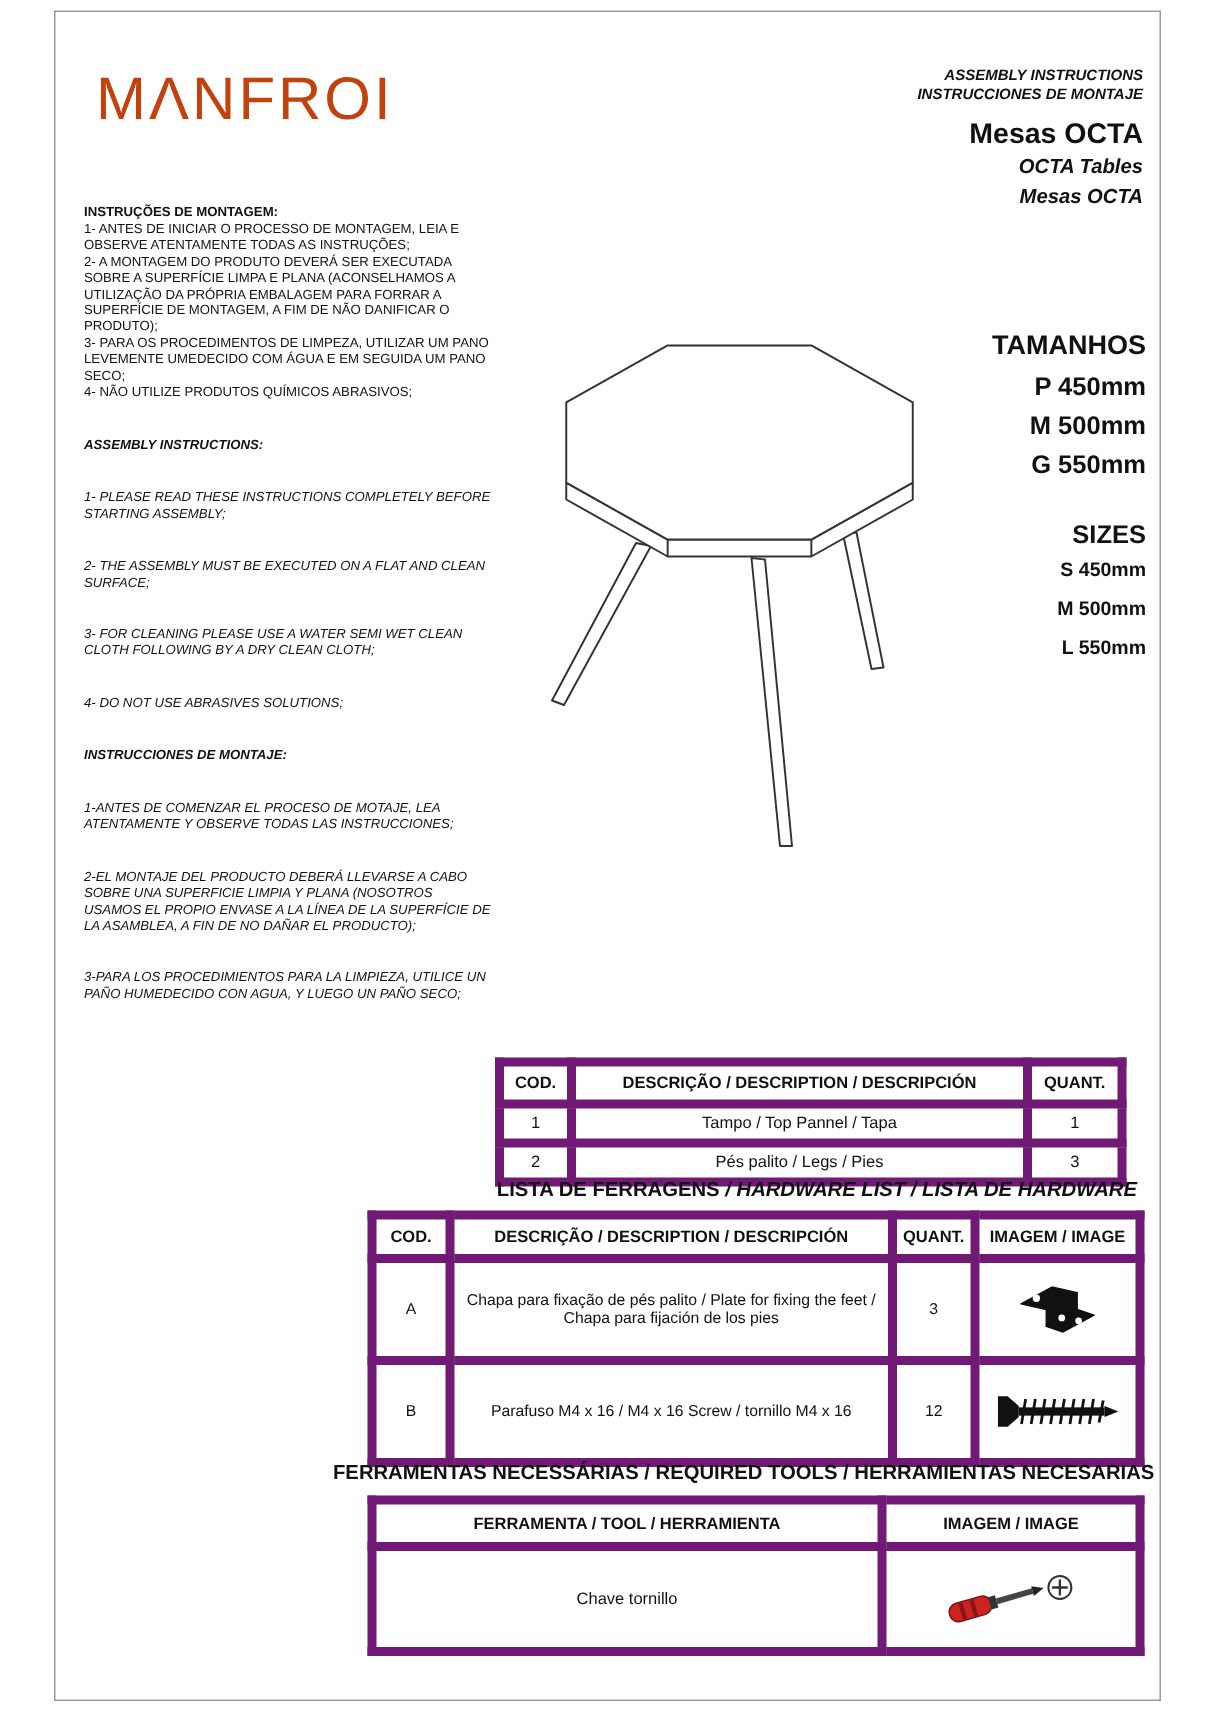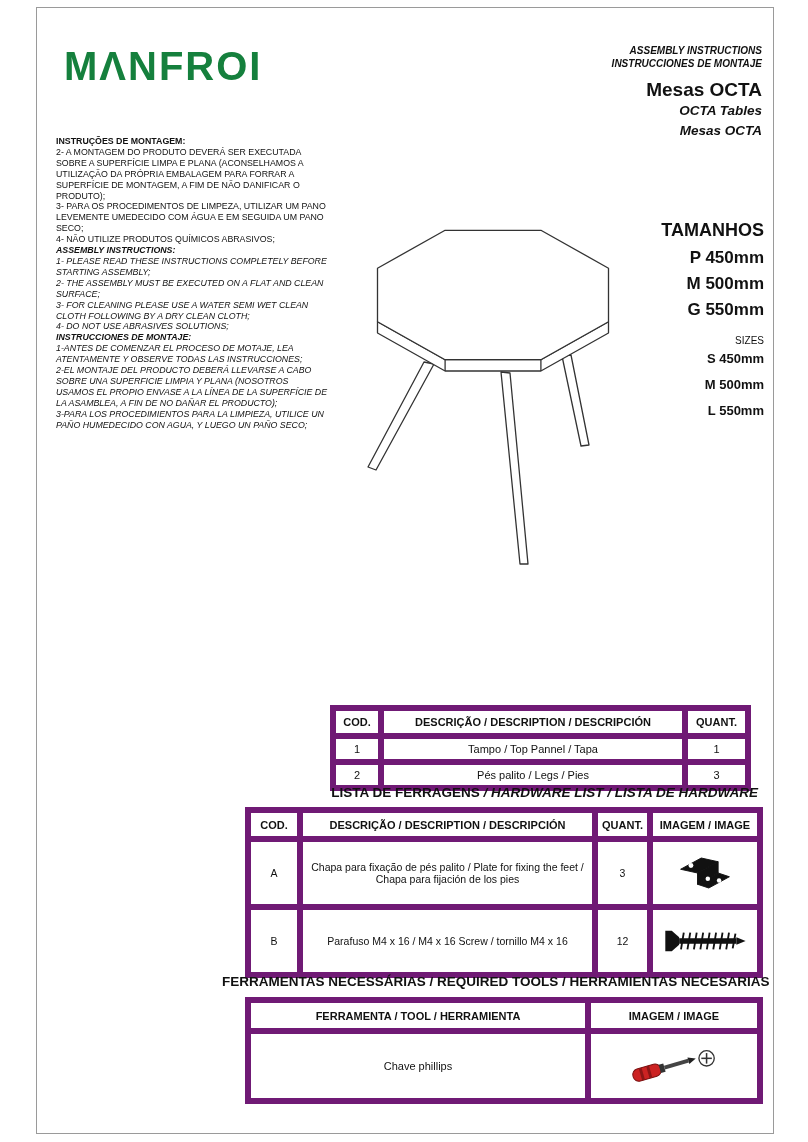--- a/index.html
+++ b/index.html
@@ -2,39 +2,39 @@
 <html><head>
 <meta charset="utf-8">
 <style>
   html,body{margin:0;padding:0;background:#fff;}
   .page{position:relative;width:808px;height:1142px;background:#fff;
         font-family:"Liberation Sans",sans-serif;color:#111;overflow:hidden;}
   .page-border{position:absolute;left:36px;top:7px;width:736px;height:1125px;
         border:1px solid #9a9a9a;}
   
   .brand{position:absolute;left:64px;top:44px;font-size:40px;letter-spacing:2px;
-        color:#15803d;font-weight:700;}
+        color:#c2410c;font-weight:400;}
   
   .header-block{position:absolute;right:46px;top:44px;text-align:right;}
   .h-title{font-size:20px;font-weight:bold;letter-spacing:.3px;}
   .h-sub{font-size:10px;font-weight:bold;font-style:italic;line-height:1.3;}
   .h-product{font-size:19px;font-weight:bold;margin-top:9px;}
   .h-product-sub{font-size:13.5px;font-weight:bold;font-style:italic;line-height:1.45;}
   
   .instructions{position:absolute;left:56px;top:136px;width:272px;
         font-size:8.8px;line-height:1.24;}
   .ins-title{font-weight:bold;}
-  .it{font-style:italic;}
+  .it{font-style:italic;margin-top:24px;}
   
   .diagram{position:absolute;left:338px;top:212px;width:312px;height:366px;}
   
   .sizes{position:absolute;right:44px;top:220px;text-align:right;}
   .sizes-pt-title{font-size:18px;font-weight:bold;margin-bottom:4px;}
   .size-pt{font-size:17px;font-weight:bold;line-height:26px;}
-  .sizes-en-title{font-size:10px;font-weight:normal;margin-top:12px;}
+  .sizes-en-title{font-size:17px;font-weight:bold;margin-top:24px;}
   .size-en{font-size:13px;font-weight:bold;line-height:26px;}
   
   .sec-heading{position:absolute;font-size:13.5px;font-weight:bold;white-space:nowrap;}
   .pieces-heading{right:52px;top:681px;}
   .hardware-heading{right:50px;top:785px;}
   .tools-heading{left:222px;top:974px;width:545px;text-align:center;}
   
   table{border-collapse:collapse;table-layout:fixed;position:absolute;background:#fff;}
   th,td{border:6px solid #701a75;text-align:center;vertical-align:middle;padding:1px 4px;
         overflow:hidden;}
@@ -61,20 +61,21 @@
   <div class="header-block">
     <div class="h-sub">ASSEMBLY INSTRUCTIONS</div>
     <div class="h-sub">INSTRUCCIONES DE MONTAJE</div>
     <div class="h-product">Mesas OCTA</div>
     <div class="h-product-sub">OCTA Tables</div>
     <div class="h-product-sub">Mesas OCTA</div>
   </div>
 
   <div class="instructions">
     <div class="ins-title">INSTRUÇÕES DE MONTAGEM:</div>
+    <div class="ins-item">1- ANTES DE INICIAR O PROCESSO DE MONTAGEM, LEIA E OBSERVE ATENTAMENTE TODAS AS INSTRUÇÕES;</div>
     <div class="ins-item">2- A MONTAGEM DO PRODUTO DEVERÁ SER EXECUTADA SOBRE A SUPERFÍCIE LIMPA E PLANA (ACONSELHAMOS A UTILIZAÇÃO DA PRÓPRIA EMBALAGEM PARA FORRAR A SUPERFÍCIE DE MONTAGEM, A FIM DE NÃO DANIFICAR O PRODUTO);</div>
     <div class="ins-item">3- PARA OS PROCEDIMENTOS DE LIMPEZA, UTILIZAR UM PANO LEVEMENTE UMEDECIDO COM ÁGUA E EM SEGUIDA UM PANO SECO;</div>
     <div class="ins-item">4- NÃO UTILIZE PRODUTOS QUÍMICOS ABRASIVOS;</div>
     <div class="ins-title it">ASSEMBLY INSTRUCTIONS:</div>
     <div class="ins-item it">1- PLEASE READ THESE INSTRUCTIONS COMPLETELY BEFORE STARTING ASSEMBLY;</div>
     <div class="ins-item it">2- THE ASSEMBLY MUST BE EXECUTED ON A FLAT AND CLEAN SURFACE;</div>
     <div class="ins-item it">3- FOR CLEANING PLEASE USE A WATER SEMI WET CLEAN CLOTH FOLLOWING BY A DRY CLEAN CLOTH;</div>
     <div class="ins-item it">4- DO NOT USE ABRASIVES SOLUTIONS;</div>
     <div class="ins-title it">INSTRUCCIONES DE MONTAJE:</div>
     <div class="ins-item it">1-ANTES DE COMENZAR EL PROCESO DE MOTAJE, LEA ATENTAMENTE Y OBSERVE TODAS LAS INSTRUCCIONES;</div>
@@ -208,21 +209,21 @@
         <col style="width:172px">
       </colgroup>
     <thead>
       <tr>
         <th>FERRAMENTA / TOOL / HERRAMIENTA</th>
         <th>IMAGEM / IMAGE</th>
       </tr>
     </thead>
     <tbody>
       <tr>
-        <td>Chave phillips</td>
+        <td>Chave tornillo</td>
         <td class="icon-cell">
           <svg width="92" height="46" viewBox="0 0 96 48">
             <g transform="rotate(-16 35 26)">
               <rect x="4" y="20" width="30" height="13" rx="6" fill="#cc2222" stroke="#7a1010" stroke-width="1"></rect>
               <rect x="12" y="20" width="3" height="13" fill="#8c1515"></rect>
               <rect x="20" y="20" width="3" height="13" fill="#8c1515"></rect>
               <rect x="33" y="22" width="5" height="9" fill="#333"></rect>
               <rect x="38" y="24.5" width="26" height="4" fill="#444"></rect>
               <polygon points="64,23 72,26.5 64,30" fill="#222"></polygon>
             </g>

